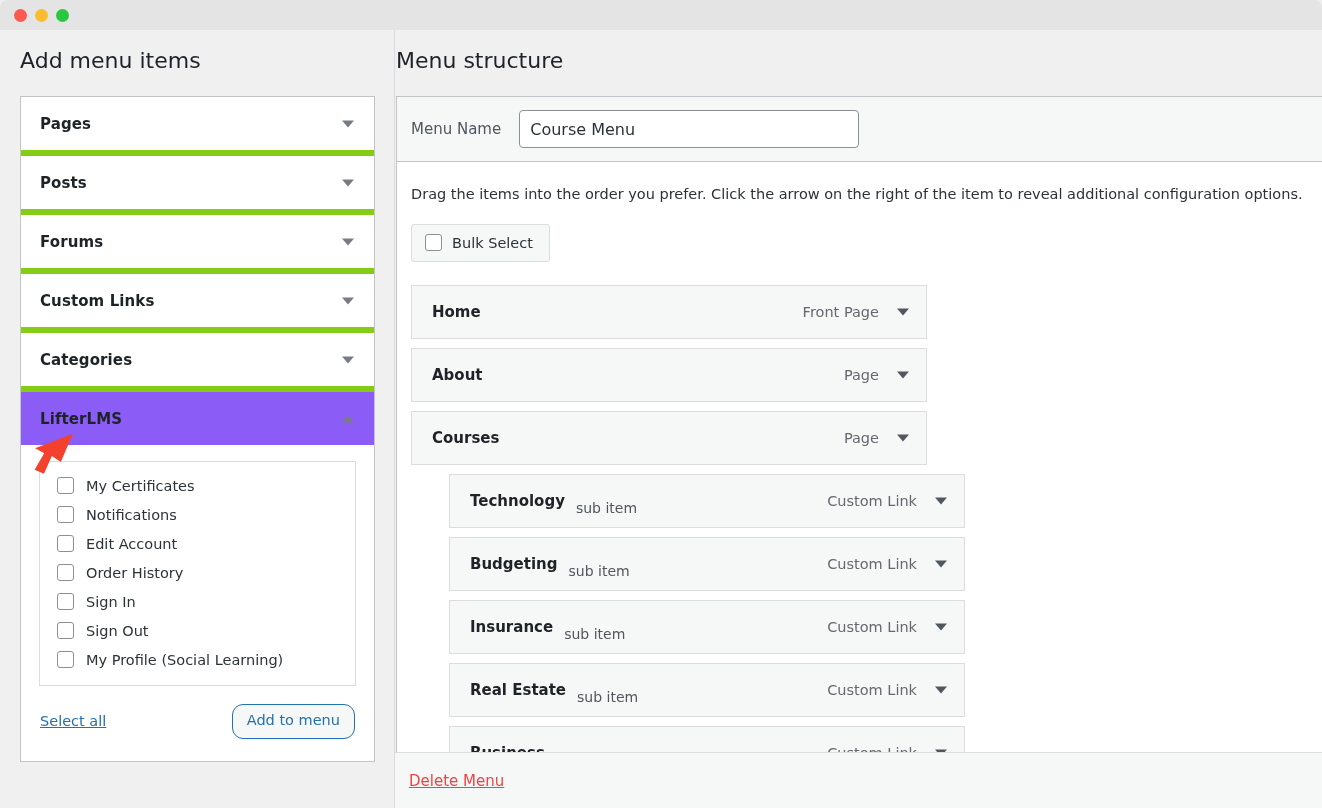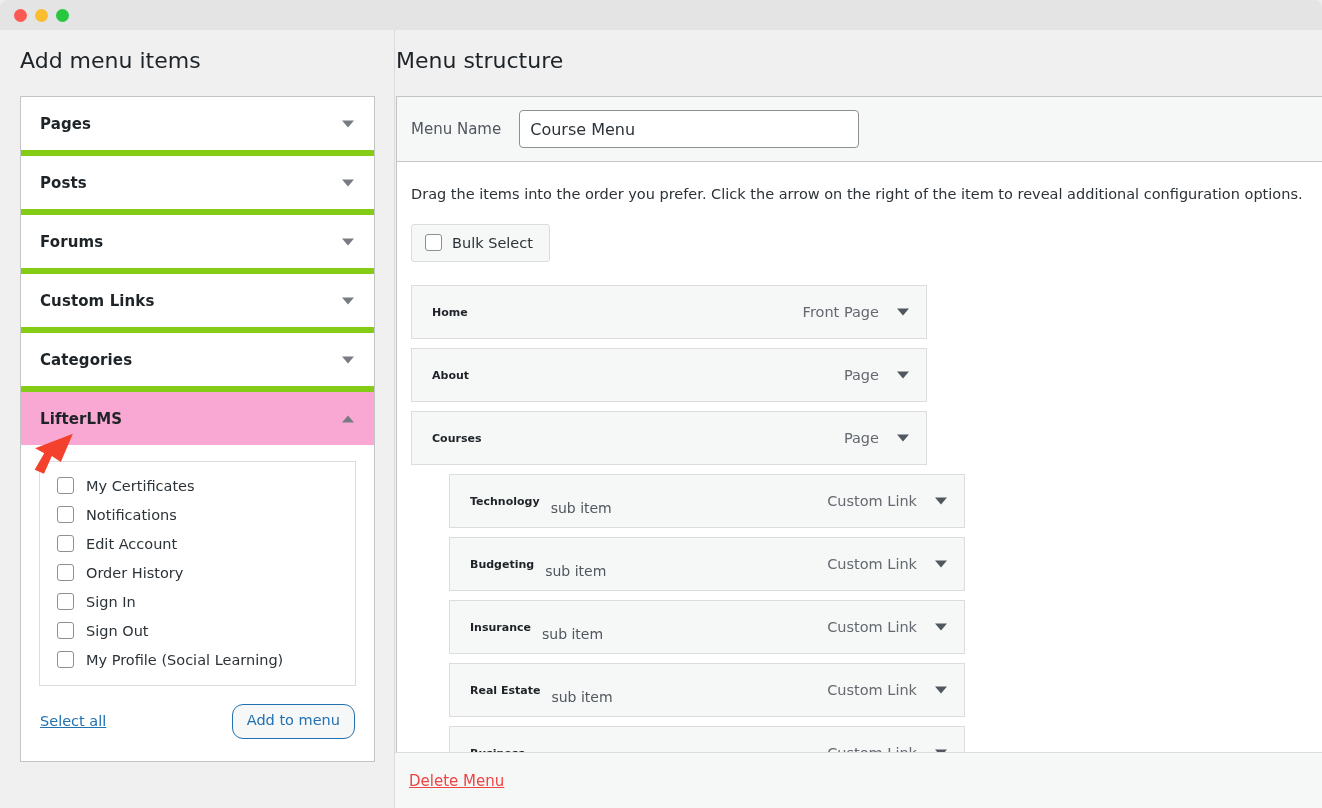--- a/index.html
+++ b/index.html
@@ -86,21 +86,21 @@
   .acc-section:last-child { border-bottom: none; }
   .acc-header {
     position: relative;
     height: 53px;
     display: flex;
     align-items: center;
     padding: 0 18px 0 19px;
     cursor: pointer;
     background: #ffffff;
   }
-  .acc-header.open { background: #f9a8d4; }
+  .acc-header.open { background: #8b5cf6; }
   .acc-title {
     font-size: 15px;
     font-weight: 700;
     color: #1d2327;
     letter-spacing: .1px;
   }
   .acc-arrow {
     position: absolute;
     right: 20px; top: 50%;
     transform: translateY(-50%);
@@ -250,21 +250,21 @@
     background: #f6f7f7;
     border: 1px solid #dcdcde;
     display: flex;
     align-items: center;
     margin-bottom: 9px;
     cursor: move;
   }
   .menu-item.depth-0 { width: 516px; margin-left: 0; }
   .menu-item.depth-1 { width: 516px; margin-left: 38px; }
   .mi-title {
-    font-size: 11px;
+    font-size: 15px;
     font-weight: 700;
     color: #1d2327;
     margin-left: 20px;
   }
   .mi-sub {
     font-size: 14px;
     color: #50575e;
     margin-left: 11px;
     margin-top: 14px;
   }

